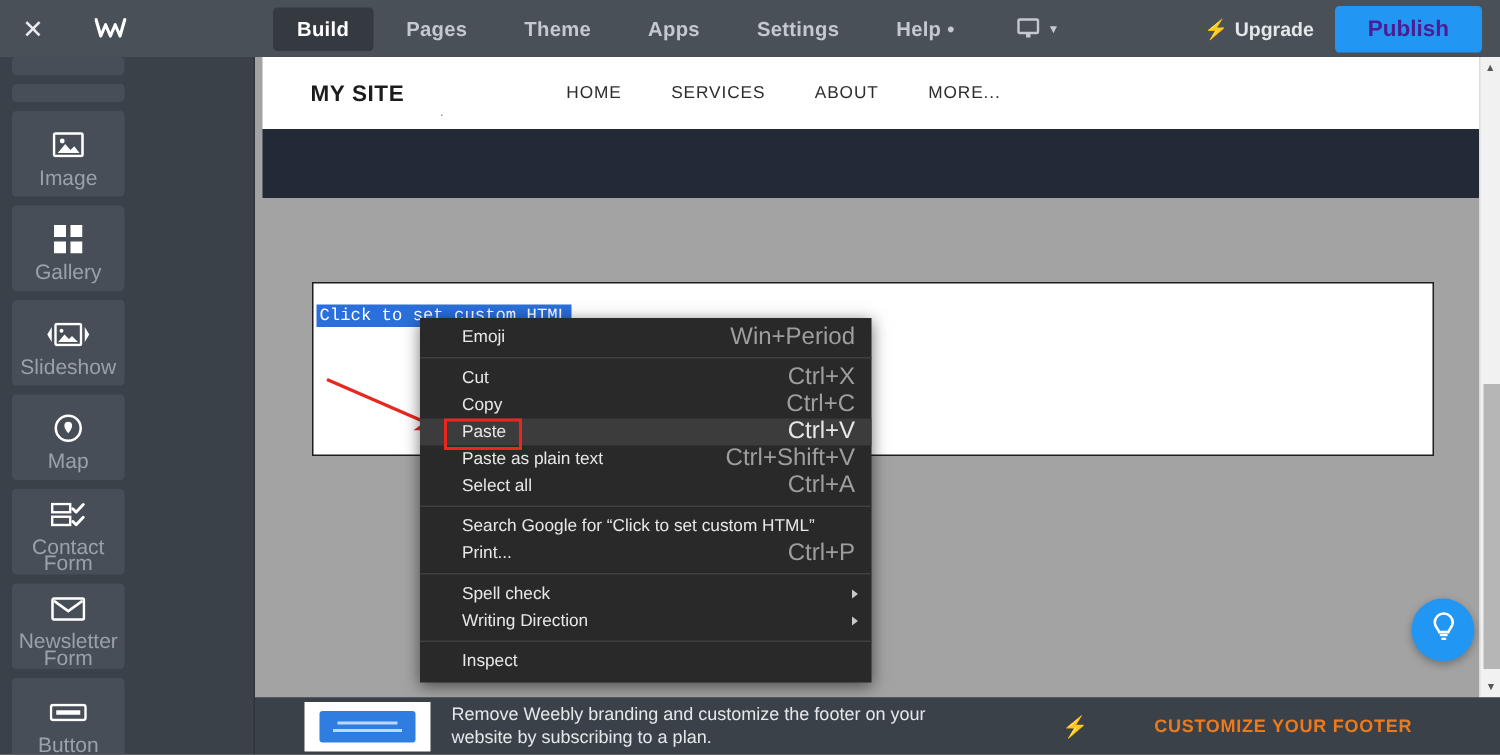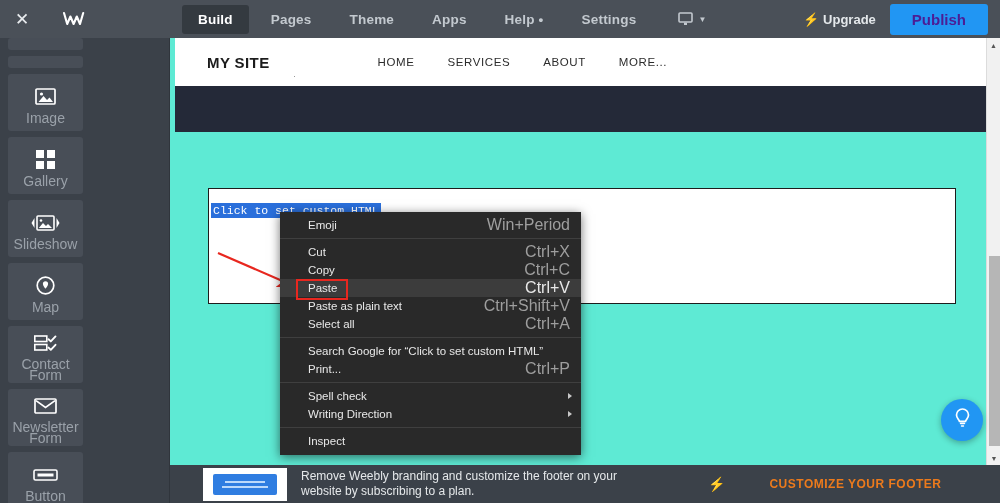--- a/index.html
+++ b/index.html
@@ -61,21 +61,21 @@
   .tile .ico { color: #ffffff; display: flex; align-items: center; justify-content: center; height: 24px; }
   .tile .lbl {
     color: #9aa1a9; font-size: 14px; margin-top: 4px; text-align: center; line-height: 11px;
   }
   .tile.two-line .lbl { line-height: 11px; }
   .tile-cut { height: 12px; overflow: hidden; }
 
   
   #canvas {
     position: absolute; left: 170px; top: 38px; width: 830px; height: 427px;
-    background: #5eead4; overflow: hidden;
+    background: #a3a3a3; overflow: hidden;
   }
   #site-header {
     position: absolute; left: 5px; top: 0px; width: 815px; height: 48px;
     background: #ffffff; display: flex; align-items: center;
   }
   #site-title {
     color: #1c1c1c; font-size: 15px; font-weight: bold; letter-spacing: .4px; margin-left: 32px;
   }
   #site-nav { display: flex; gap: 33px; margin-left: 108px; }
   .site-nav-item { color: #2c2c2c; font-size: 11.5px; letter-spacing: .6px; cursor: pointer; }
@@ -177,22 +177,22 @@
   <div id="weebly-logo">
     <svg width="22" height="16" viewBox="0 0 22 16" aria-hidden="true">
       <path d="M1 2 L4.2 13 L7.4 5.5 L10.6 13 L13.8 5.5 L17 13 L20.2 2" fill="none" stroke="#ffffff" stroke-width="2.1" stroke-linecap="round" stroke-linejoin="round"></path>
     </svg>
   </div>
   <div id="nav-tabs">
     <div class="nav-tab active">Build</div>
     <div class="nav-tab">Pages</div>
     <div class="nav-tab">Theme</div>
     <div class="nav-tab">Apps</div>
+    <div class="nav-tab">Settings</div>
     <div class="nav-tab">Help •</div>
-    <div class="nav-tab">Settings</div>
     <div id="device-btn">
       <svg width="17" height="14" viewBox="0 0 17 14" aria-hidden="true">
         <rect x="1" y="1" width="13" height="9" rx="1" fill="none" stroke="#c3c9cf" stroke-width="1.6"></rect>
         <rect x="6" y="10.6" width="3" height="2.4" fill="#c3c9cf"></rect>
       </svg>
       <span style="font-size:8px;">▼</span>
     </div>
   </div>
   <div id="topbar-right">
     <div id="upgrade-btn">

